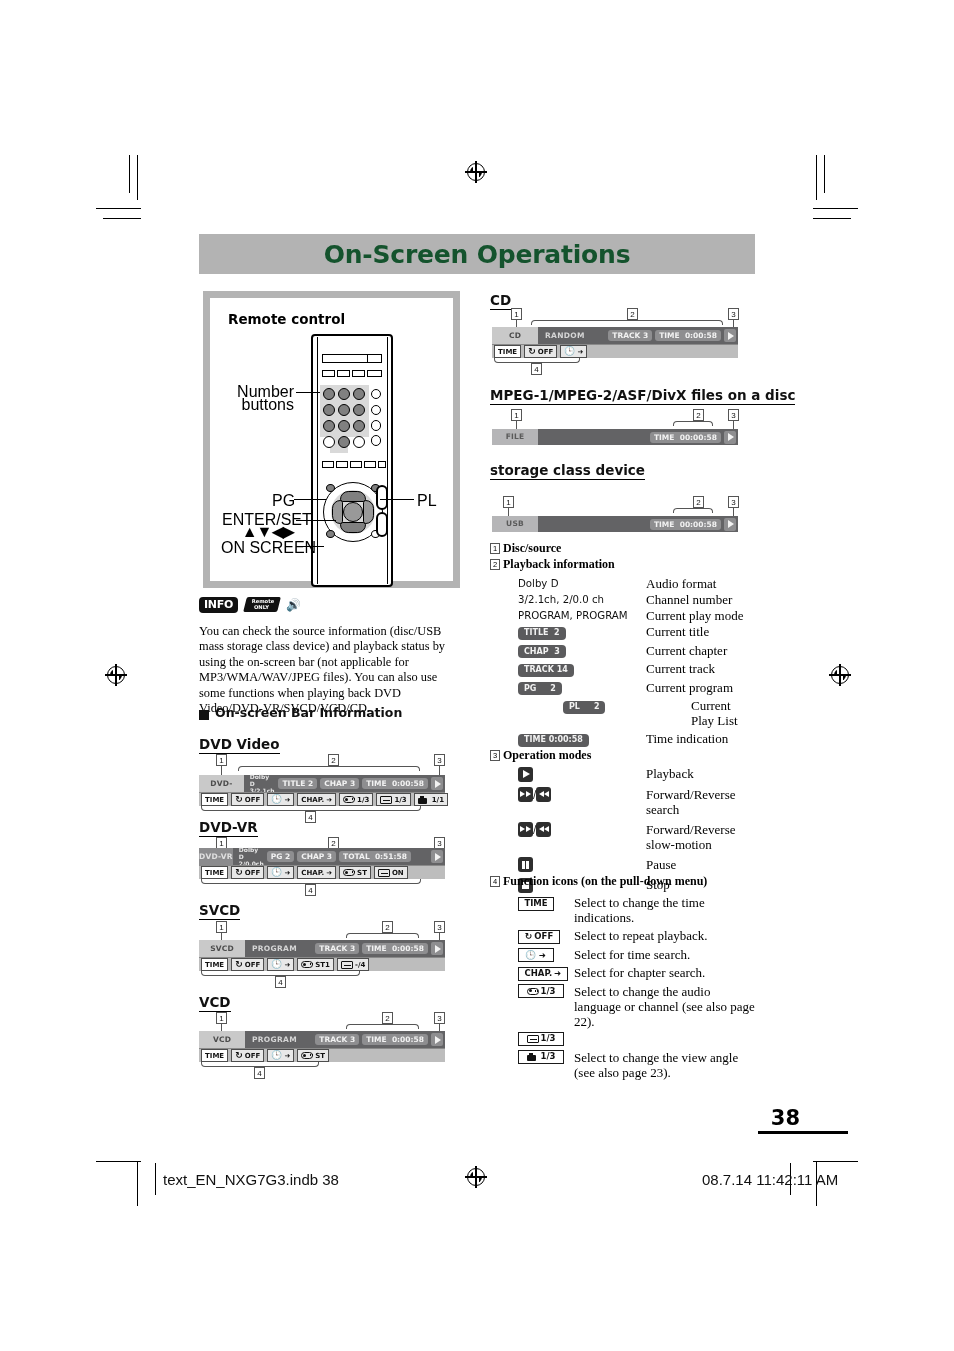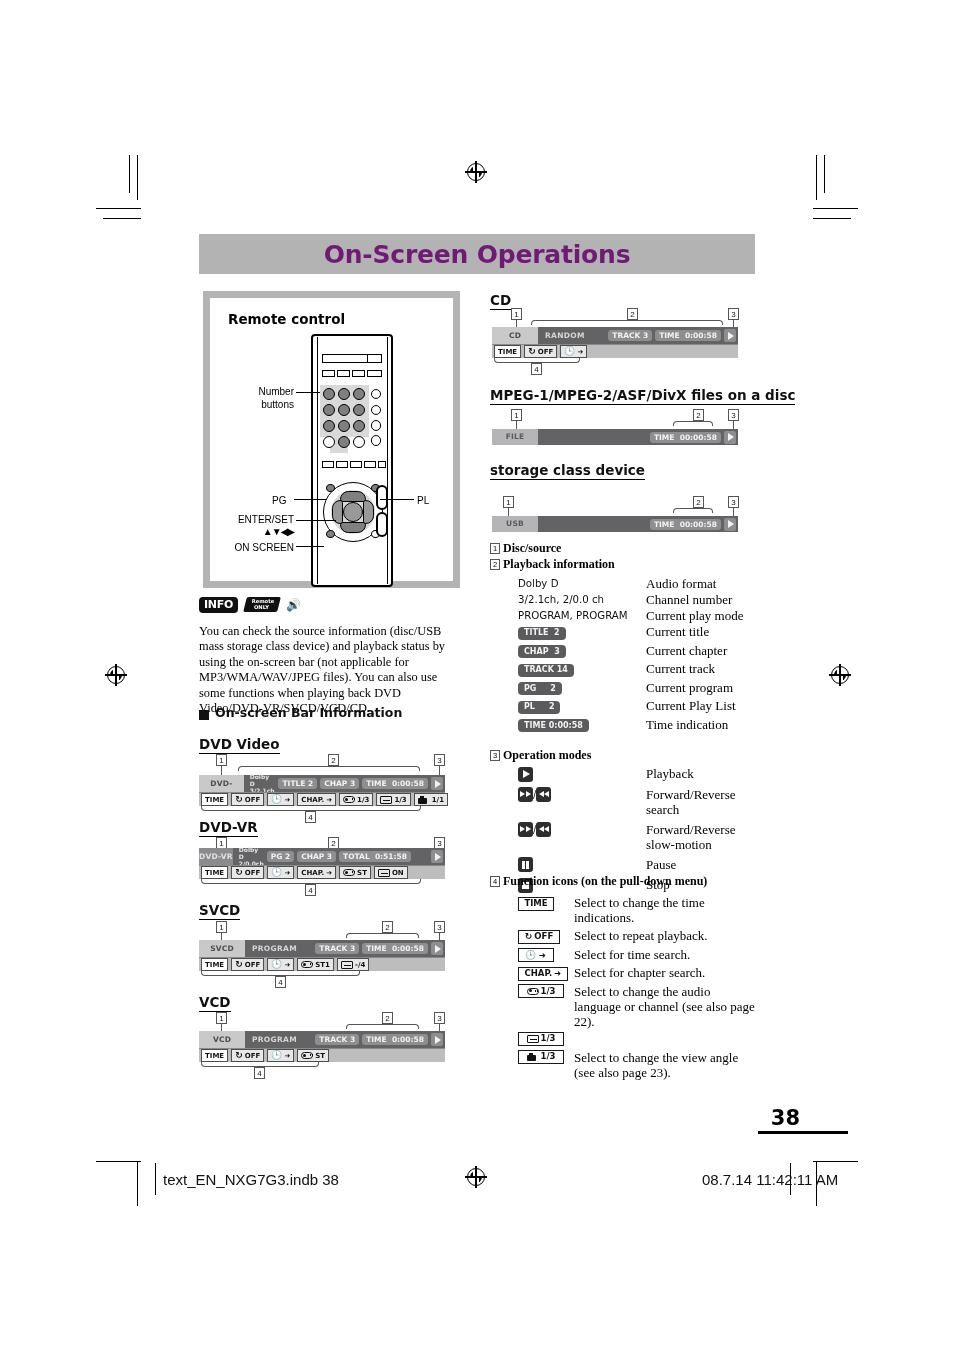--- a/index.html
+++ b/index.html
@@ -16,29 +16,29 @@
   .reg:after{top:50%;left:-3px;right:-3px;height:1.2px;margin-top:-.6px;}
   .reg i{position:absolute;left:2px;top:2px;right:2px;bottom:2px;border-radius:50%;
          background:
           linear-gradient(to right,#000 50%,transparent 50%) left top/50% 50% no-repeat,
           linear-gradient(to right,transparent 50%,#000 50%) right bottom/50% 50% no-repeat;}
 
   
   #title-banner{left:199px;top:234px;width:556px;height:40px;background:#b3b3b3;
      display:flex;align-items:center;justify-content:center;}
   #title-banner .t{font-family:"DejaVu Sans",sans-serif;font-weight:bold;
-     font-size:25px;letter-spacing:-.2px;color:#701a75;}
+     font-size:25px;letter-spacing:-.2px;color:#14532d;}
 
   
   #remote-panel{left:203px;top:291px;width:257px;height:297px;
      background:#fff;border:7px solid #b3b3b3;box-sizing:border-box;}
   #remote-title{position:absolute;left:18px;top:13px;font-family:"DejaVu Sans",sans-serif;
      font-weight:bold;font-size:13.5px;}
 
-  .rc-label{position:absolute;font-family:"Liberation Sans",sans-serif;font-size:10px;
+  .rc-label{position:absolute;font-family:"Liberation Sans",sans-serif;font-size:16px;
      color:#000;white-space:nowrap;line-height:13px;}
   .lead{position:absolute;height:1.3px;background:#000;}
 
   
   #remote-body{position:absolute;left:95px;top:36px;width:95px;height:253px;}
   .rb-outline{position:absolute;border:2px solid #000;background:#fff;box-sizing:border-box;}
   .rb-btn{position:absolute;border:1.4px solid #000;background:#fff;box-sizing:border-box;}
   .rb-circ{position:absolute;border:1.4px solid #000;border-radius:50%;box-sizing:border-box;background:#fff;}
   .rb-circ.dark{background:#808080;}
   .numpad-bg{position:absolute;background:#d9d9d9;}
@@ -610,21 +610,21 @@
     <div class="leg-right">Current chapter</div>
   </div>
   <div class="leg-row" style="margin-bottom:3px;">
     <div class="leg-left"><span class="leg-pill">TRACK 14</span></div>
     <div class="leg-right">Current track</div>
   </div>
   <div class="leg-row" style="margin-bottom:3px;">
     <div class="leg-left"><span class="leg-pill">PG     2</span></div>
     <div class="leg-right">Current program</div>
   </div>
-  <div class="leg-row" style="margin-bottom:3px;">
+  <div class="leg-row" style="margin-bottom:3px;margin-left:45px;">
     <div class="leg-left"><span class="leg-pill">PL     2</span></div>
     <div class="leg-right">Current Play List</div>
   </div>
   <div class="leg-row">
     <div class="leg-left"><span class="leg-pill">TIME 0:00:58</span></div>
     <div class="leg-right">Time indication</div>
   </div>
 </div>
 
 <div class="leg-head" style="left:490px;top:748px;">

